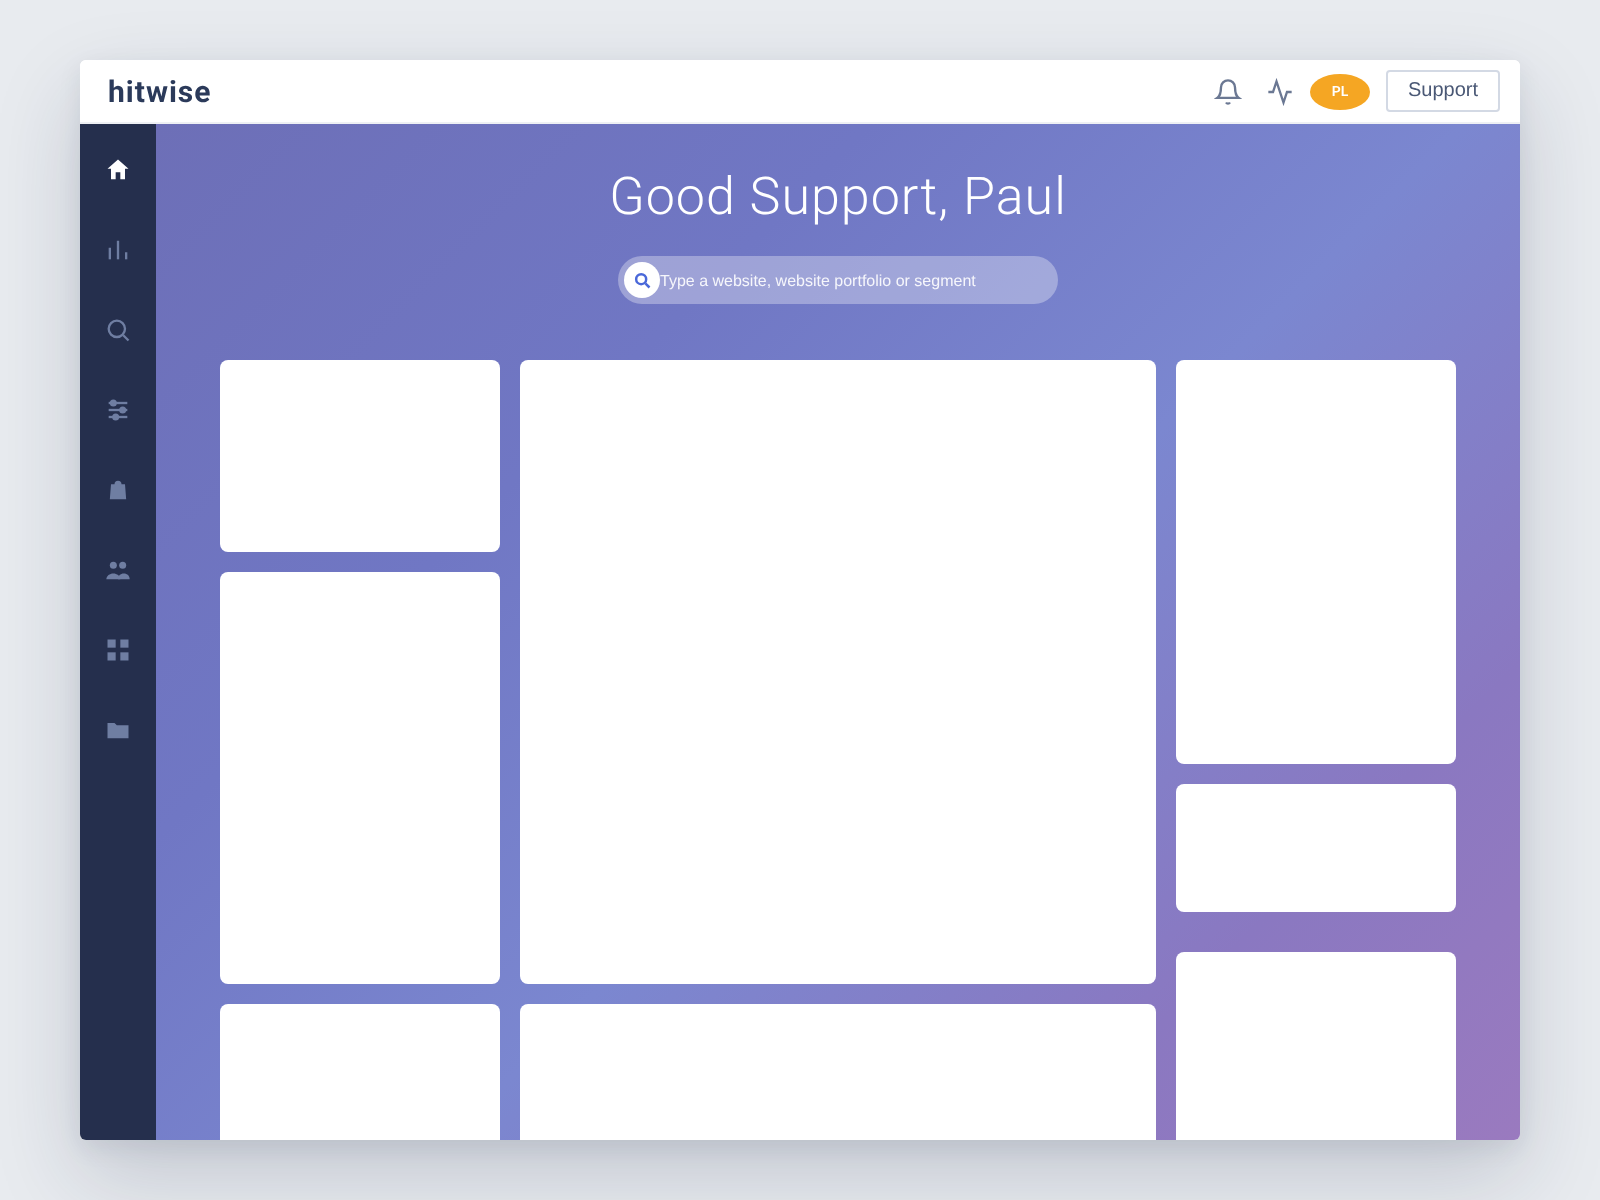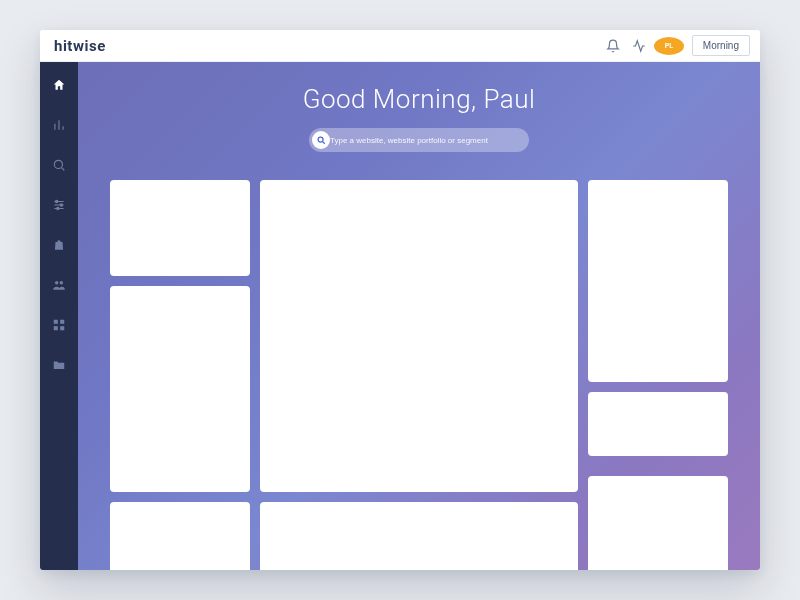--- a/index.html
+++ b/index.html
@@ -183,21 +183,21 @@
           <path d="M18 8a6 6 0 0 0-12 0c0 7-3 9-3 9h18s-3-2-3-9"></path>
           <path d="M13.7 21a2 2 0 0 1-3.4 0"></path>
         </svg>
     </div>
     <div class="tb-icon">
       <svg viewBox="0 0 24 24" fill="none" stroke="currentColor" stroke-width="2">
           <polyline points="22 12 18 12 15 21 9 3 6 12 2 12"></polyline>
         </svg>
     </div>
     <div class="avatar">PL</div>
-    <button class="support-btn">Morning</button>
+    <button class="support-btn">Support</button>
   </div>
 
   <div class="body">
 
     <div class="sidebar">
       <div class="sb-item active">
         <svg viewBox="0 0 24 24" fill="currentColor">
             <path d="M12 3l9 8h-3v9h-4v-6h-4v6H6v-9H3z"></path>
           </svg>
       </div>
@@ -246,21 +246,21 @@
           </svg>
       </div>
       <div class="sb-item">
         <svg viewBox="0 0 24 24" fill="currentColor">
             <path d="M3 6h6l2 2h10v11H3z"></path>
           </svg>
       </div>
     </div>
 
     <div class="main">
-      <div class="greeting">Good Morning, Paul</div>
+      <div class="greeting">Good Support, Paul</div>
 
       <div class="search-wrap">
         <div class="search-icon-circle">
           <svg viewBox="0 0 24 24" fill="none" stroke="currentColor" stroke-width="3">
               <circle cx="11" cy="11" r="6"></circle>
               <line x1="21" y1="21" x2="16" y2="16"></line>
             </svg>
         </div>
         <input class="search-input" placeholder="Type a website, website portfolio or segment" style="">
       </div>

